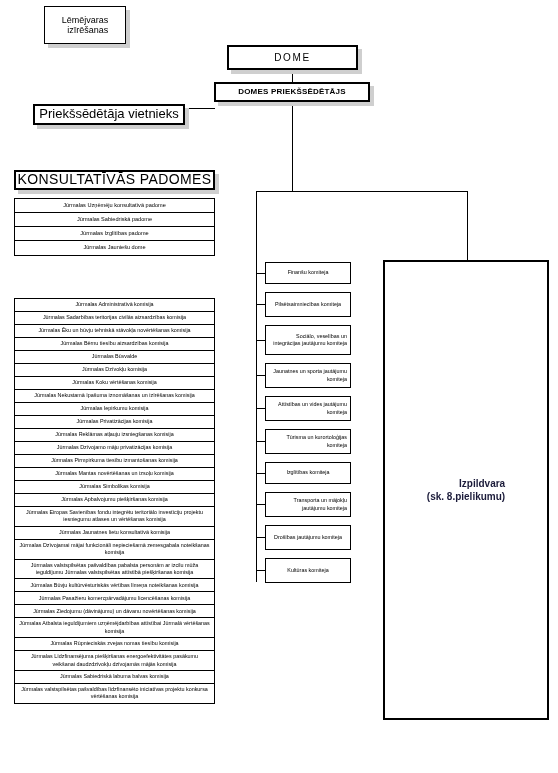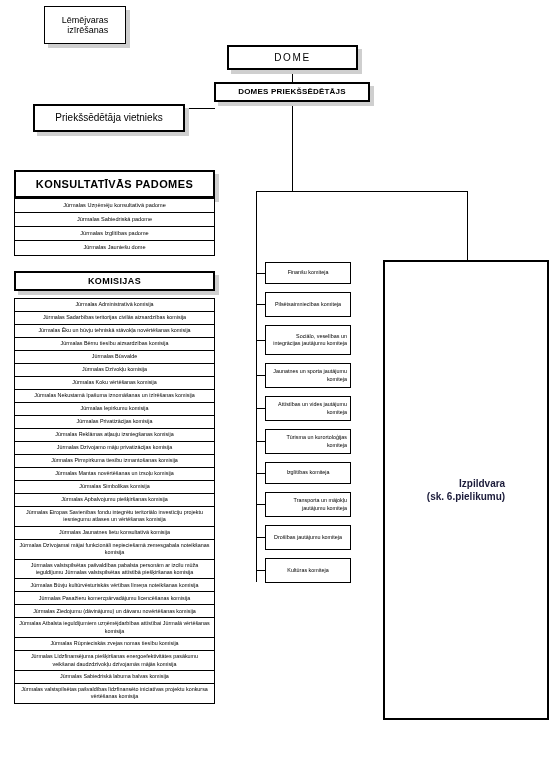--- a/index.html
+++ b/index.html
@@ -65,30 +65,30 @@
   }
   #chairman-box {
     left: 214px; top: 82px;
     width: 156px; height: 20px;
     font-size: 8px;
     font-weight: bold;
     letter-spacing: .2px;
   }
   #deputy-box {
     left: 33px; top: 104px;
-    width: 152px; height: 28px;
-    font-size: 10px;
+    width: 152px; height: 21px;
+    font-size: 13px;
   }
 
   
   #councils-header {
     left: 14px; top: 170px;
-    width: 201px; height: 28px;
-    font-size: 11px;
-    font-weight: bold;
+    width: 201px; height: 20px;
+    font-size: 14px;
+    font-weight: normal;
     letter-spacing: .4px;
   }
   #councils-list {
     position: absolute;
     left: 14px; top: 198px;
     width: 201px;
     border: 1px solid #000000;
     box-sizing: border-box;
     background: #ffffff;
   }
@@ -212,23 +212,20 @@
         <span>Jūrmalas Sabiedriskā padome</span>
       </div>
       <div class="list-row">
         <span>Jūrmalas Izglītības padome</span>
       </div>
       <div class="list-row">
         <span>Jūrmalas Jauniešu dome</span>
       </div>
     </div>
 
-  <div class="box double shadowed" id="commissions-header">
-    <span>KOMISIJAS</span>
-  </div>
   <div id="commissions-list">
       <div class="list-row">
         <span>Jūrmalas Administratīvā komisija</span>
       </div>
       <div class="list-row">
         <span>Jūrmalas Sadarbības teritorijas civilās aizsardzības komisija</span>
       </div>
       <div class="list-row">
         <span>Jūrmalas Ēku un būvju tehniskā stāvokļa novērtēšanas komisija</span>
       </div>
@@ -338,17 +335,17 @@
         <span>Drošības jautājumu komiteja</span>
       </div>
       <div class="box committee" style="top: 558px; height: 25px;">
         <span>Kultūras komiteja</span>
       </div>
     </div>
 
   <div class="box thick" id="executive-box">
     <div>
       <div>Izpildvara</div>
-      <div>(sk. 6.pielikumu)</div>
+      <div>(sk. 8.pielikumu)</div>
     </div>
   </div>
 
 </div>
 
 </body></html>

